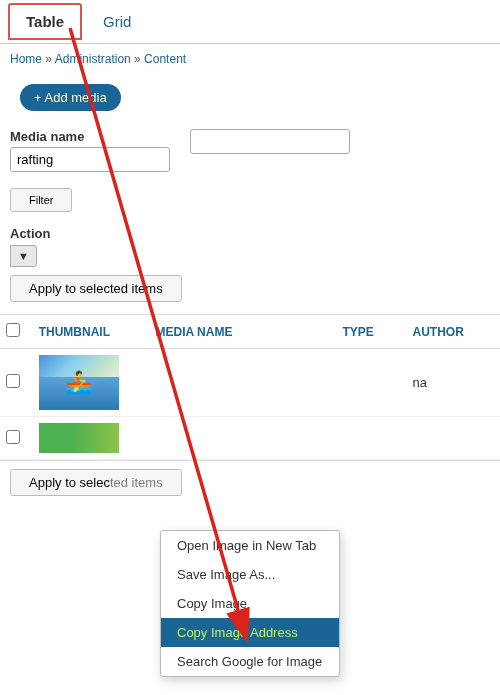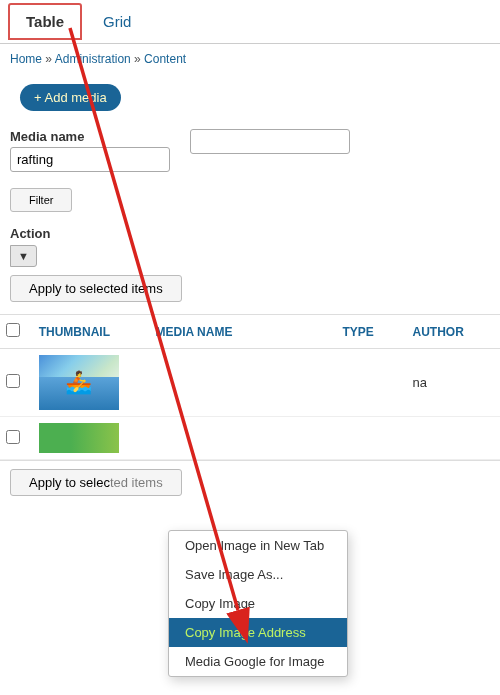--- a/index.html
+++ b/index.html
@@ -214,21 +214,21 @@
 
     
     .context-menu {
       position: absolute;
       background: #fff;
       border: 1px solid #bbb;
       border-radius: 3px;
       box-shadow: 2px 4px 12px rgba(0,0,0,0.18);
       z-index: 100;
       min-width: 180px;
-      left: 168px;
+      left: 160px;
       top: 530px;
     }
     .context-menu-item {
       padding: 7px 16px;
       font-size: 13px;
       cursor: pointer;
       white-space: nowrap;
     }
     .context-menu-item.highlighted {
       background: #1a6496;
@@ -341,21 +341,21 @@
 
 <div class="bottom-bar">
   <button class="apply-btn">Apply to selec<span style="opacity:0.5">ted items</span></button>
 </div>
 
 <div class="context-menu">
   <div class="context-menu-item">Open Image in New Tab</div>
   <div class="context-menu-item">Save Image As...</div>
   <div class="context-menu-item">Copy Image</div>
   <div class="context-menu-item highlighted">Copy Image Address</div>
-  <div class="context-menu-item">Media Google for Image</div>
+  <div class="context-menu-item">Search Google for Image</div>
 </div>
 
 <svg class="arrow-overlay" viewBox="0 0 500 695">
   <defs>
     <marker id="arrowhead" markerWidth="10" markerHeight="7" refX="0" refY="3.5" orient="auto">
       <polygon points="0 0, 10 3.5, 0 7" fill="#d9231d"></polygon>
     </marker>
   </defs>
 
   <line x1="70" y1="28" x2="238" y2="610" stroke="#d9231d" stroke-width="3.5" marker-end="url(#arrowhead)"></line>

